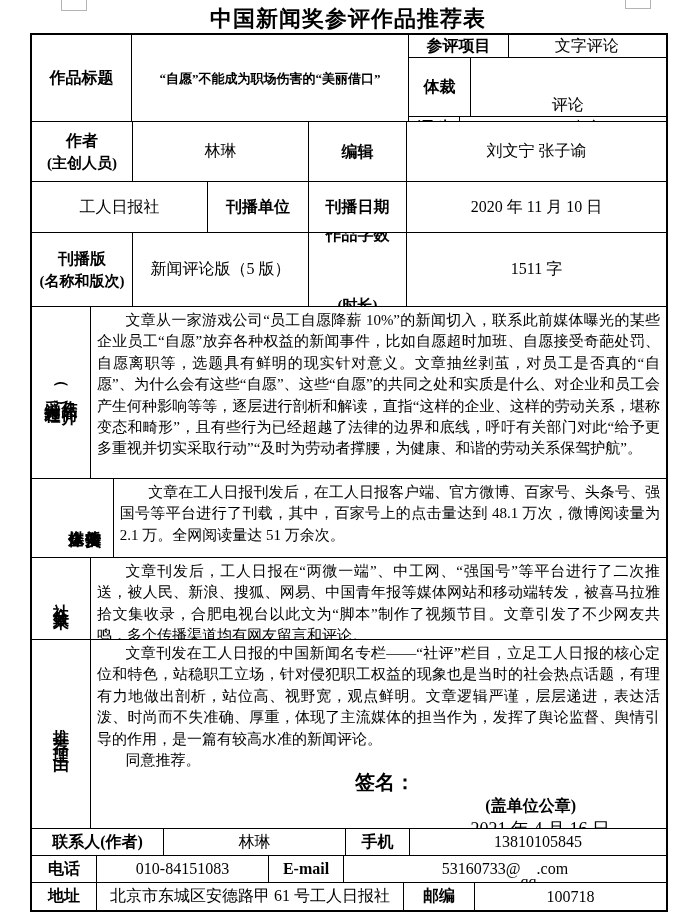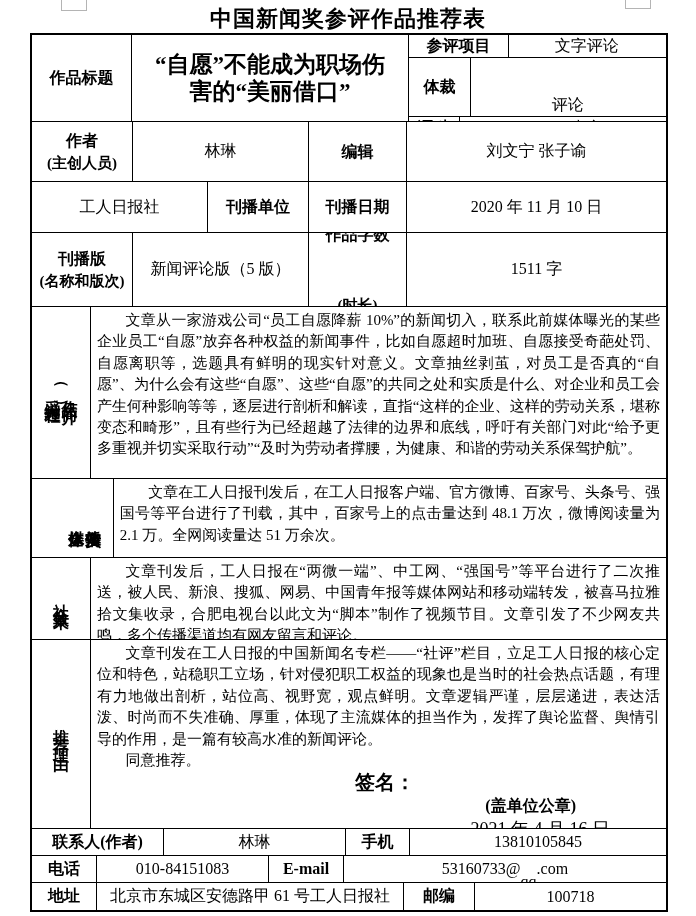--- a/index.html
+++ b/index.html
@@ -25,21 +25,21 @@
   .trow.last{border-bottom:none;}
   .cell{
     box-sizing:border-box;border-right:1.5px solid #000;
     display:flex;align-items:center;justify-content:center;
     overflow:hidden;
   }
   .cell.endc{border-right:none;}
   .label{font-weight:bold;font-size:16px;text-align:center;line-height:22px;}
   .label .sub{font-size:15px;}
   .value{font-size:16px;text-align:center;}
-  .worktitle{font-weight:bold;font-size:23px;line-height:27px;text-align:center;padding:0 16px;}
+  .worktitle{font-weight:bold;font-size:13px;line-height:27px;text-align:center;padding:0 16px;}
 
   .subtable{display:flex;flex-direction:column;align-items:stretch;justify-content:stretch;padding:0;}
   .subrow{flex:1 1 0;display:flex;box-sizing:border-box;border-bottom:1.5px solid #000;}
   .subrow.last{border-bottom:none;gap:48px;}
   .subrow .cell{border-bottom:none;}
 
   
   .vcell{flex-direction:column;padding:2px 0;}
   .vtext{
     writing-mode:vertical-rl;text-orientation:upright;

